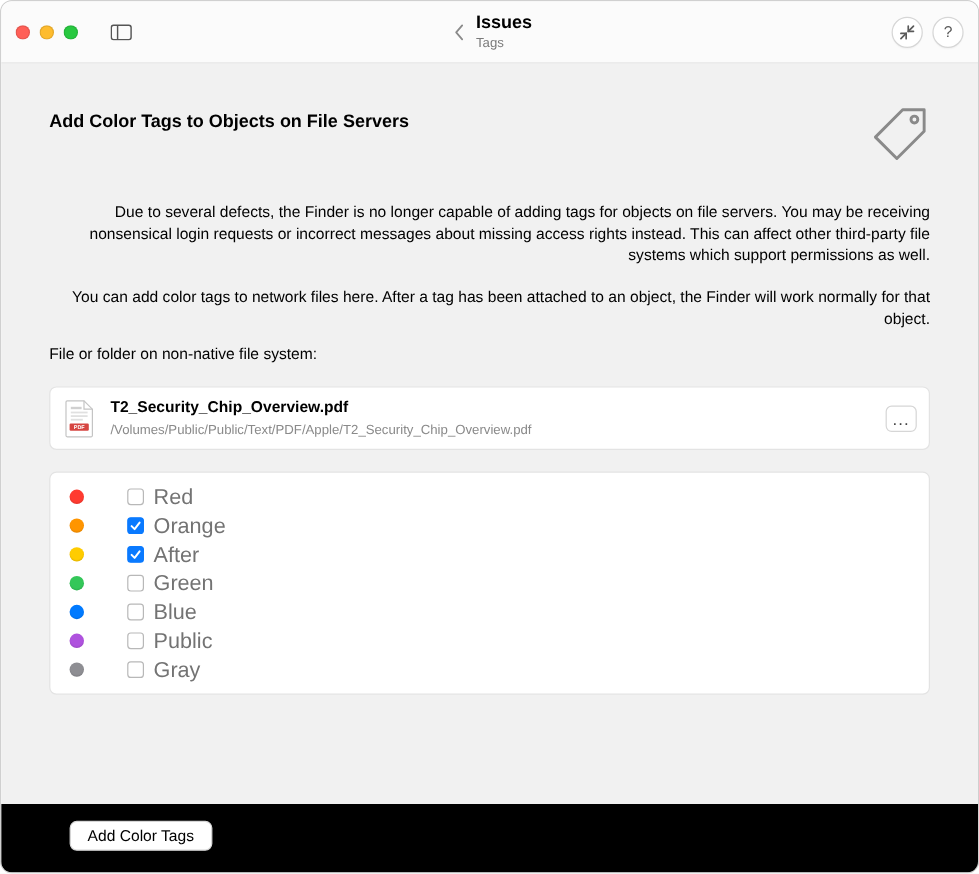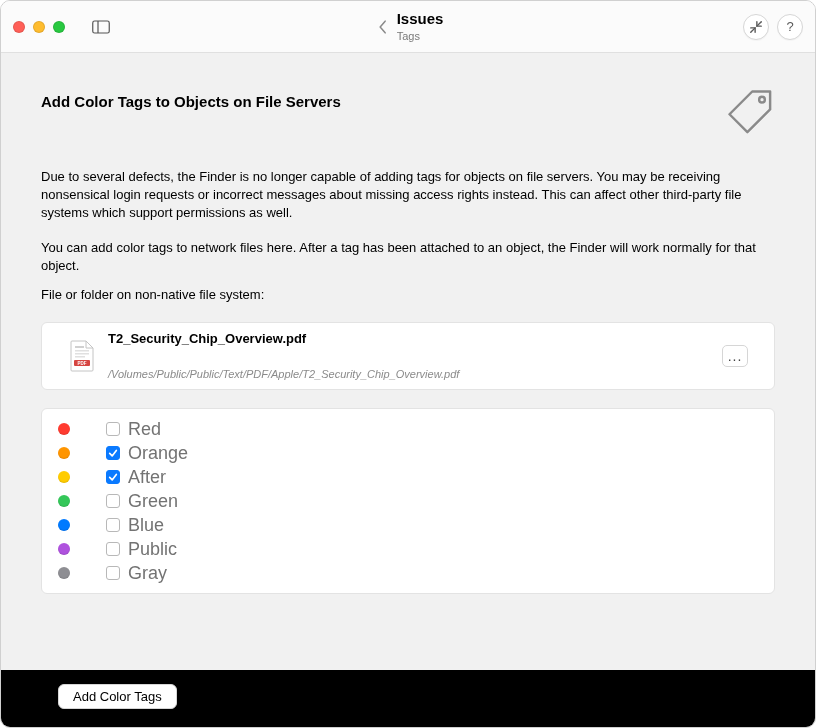--- a/index.html
+++ b/index.html
@@ -119,48 +119,48 @@
       color: #8a8a8a;
       margin-top: 4px;
     }
     .tag-icon-large svg { width: 52px; height: 52px; }
     .description {
       margin-top: 28px;
       font-size: 13px;
       color: #000;
       line-height: 1.4;
     }
-    .description p { margin-bottom: 16px; }
+    .description p { margin-bottom: 16px; text-align: right; }
     .description p:last-child { margin-bottom: 12px; }
     .field-label {
       font-size: 13px;
       color: #000;
       margin-top: 6px;
       margin-bottom: 20px;
     }
     .file-row {
       background: #ffffff;
       border: 1px solid #e3e3e3;
       border-radius: 6px;
-      padding: 8px 26px;
+      padding: 8px 10px;
       display: flex;
       align-items: center;
       gap: 12px;
     }
     .file-icon {
       width: 28px;
       height: 34px;
       display: flex;
       align-items: center;
       justify-content: center;
     }
     .file-icon svg { width: 26px; height: 32px; }
     .file-text { flex: 1; display: flex; flex-direction: column; line-height: 1.3; }
     .file-name { font-weight: 600; font-size: 13px; color: #000; }
-    .file-path { font-size: 11px; color: #8a8a8a; margin-top: 19px; font-style: italic; }
+    .file-path { font-size: 11px; color: #8a8a8a; margin-top: 4px; }
     .file-more {
       width: 26px;
       height: 22px;
       border: 1px solid #d6d6d6;
       border-radius: 5px;
       background: #fff;
       display: flex;
       align-items: center;
       justify-content: center;
       color: #444;

